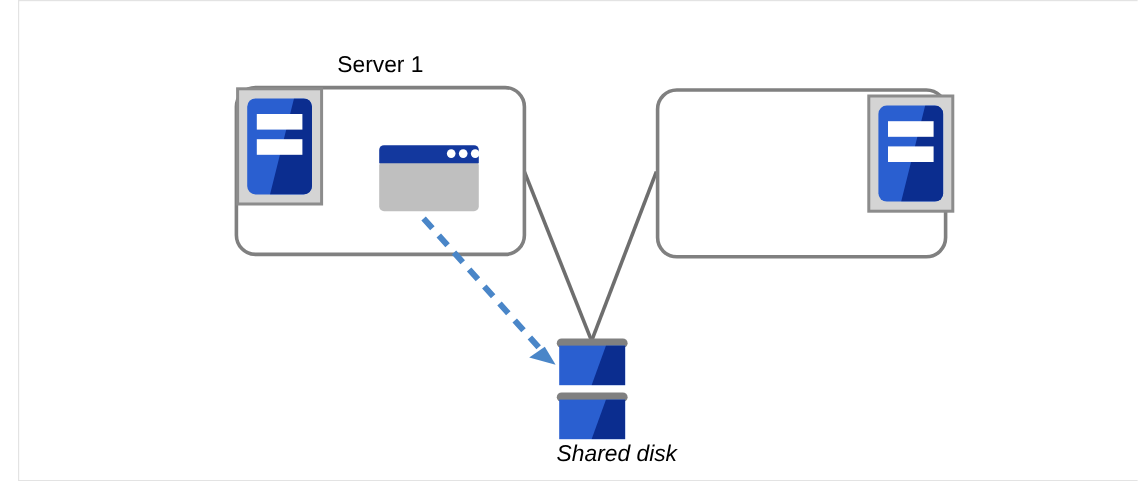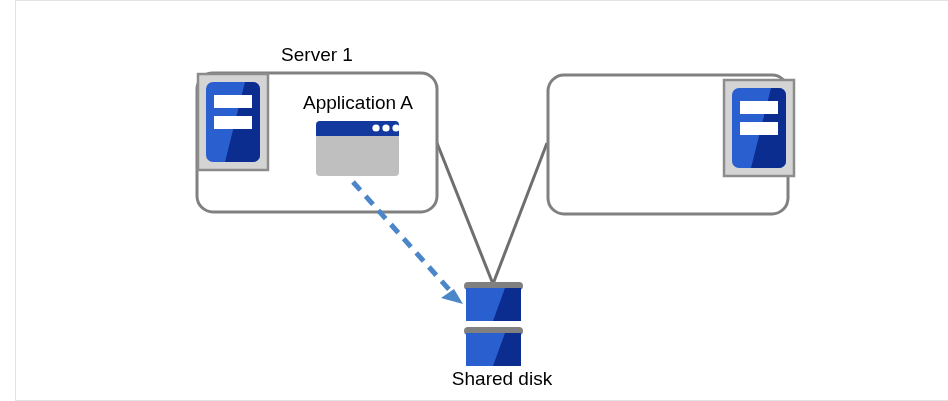--- a/index.html
+++ b/index.html
@@ -31,21 +31,21 @@
     position: absolute;
     font-size: 19px;
     color: #000000;
     white-space: pre;
     text-align: center;
     line-height: 1;
   }
   #server1-title { left: 181px; top: 44px; width: 240px; }
   #server2-title { left: 532px; top: 44px; width: 240px; }
   #app-a-title   { left: 262px; top: 92px; width: 160px; }
-  #disk-title    { left: 406px; top: 368px; width: 160px; font-size: 19px; }
+  #disk-title    { left: 418px; top: 368px; width: 160px; font-size: 19px; font-style: italic; }
 </style>
 </head>
 <body>
 
 <div id="canvas">
 
   <svg id="vector-layer" viewBox="0 0 948 401">
     <defs>
       <clipPath id="clip-icon1">
         <rect x="190" y="81" width="54" height="80" rx="7" ry="7"></rect>
@@ -119,17 +119,16 @@
       <rect x="450" y="332" width="55" height="33" fill="#2a5fd0"></rect>
       <g clip-path="url(#clip-disk-bottom)">
         <polygon points="489,332 505,332 505,365 477,365" fill="#0b2d8f"></polygon>
       </g>
     </g>
   </svg>
 
   <div class="node-label" id="server1-title">Server 1</div>
 
 
-  <div class="node-label" id="app-a-title">Application A</div>
 
   <div class="node-label" id="disk-title">Shared disk</div>
 
 </div>
 
 </body></html>

